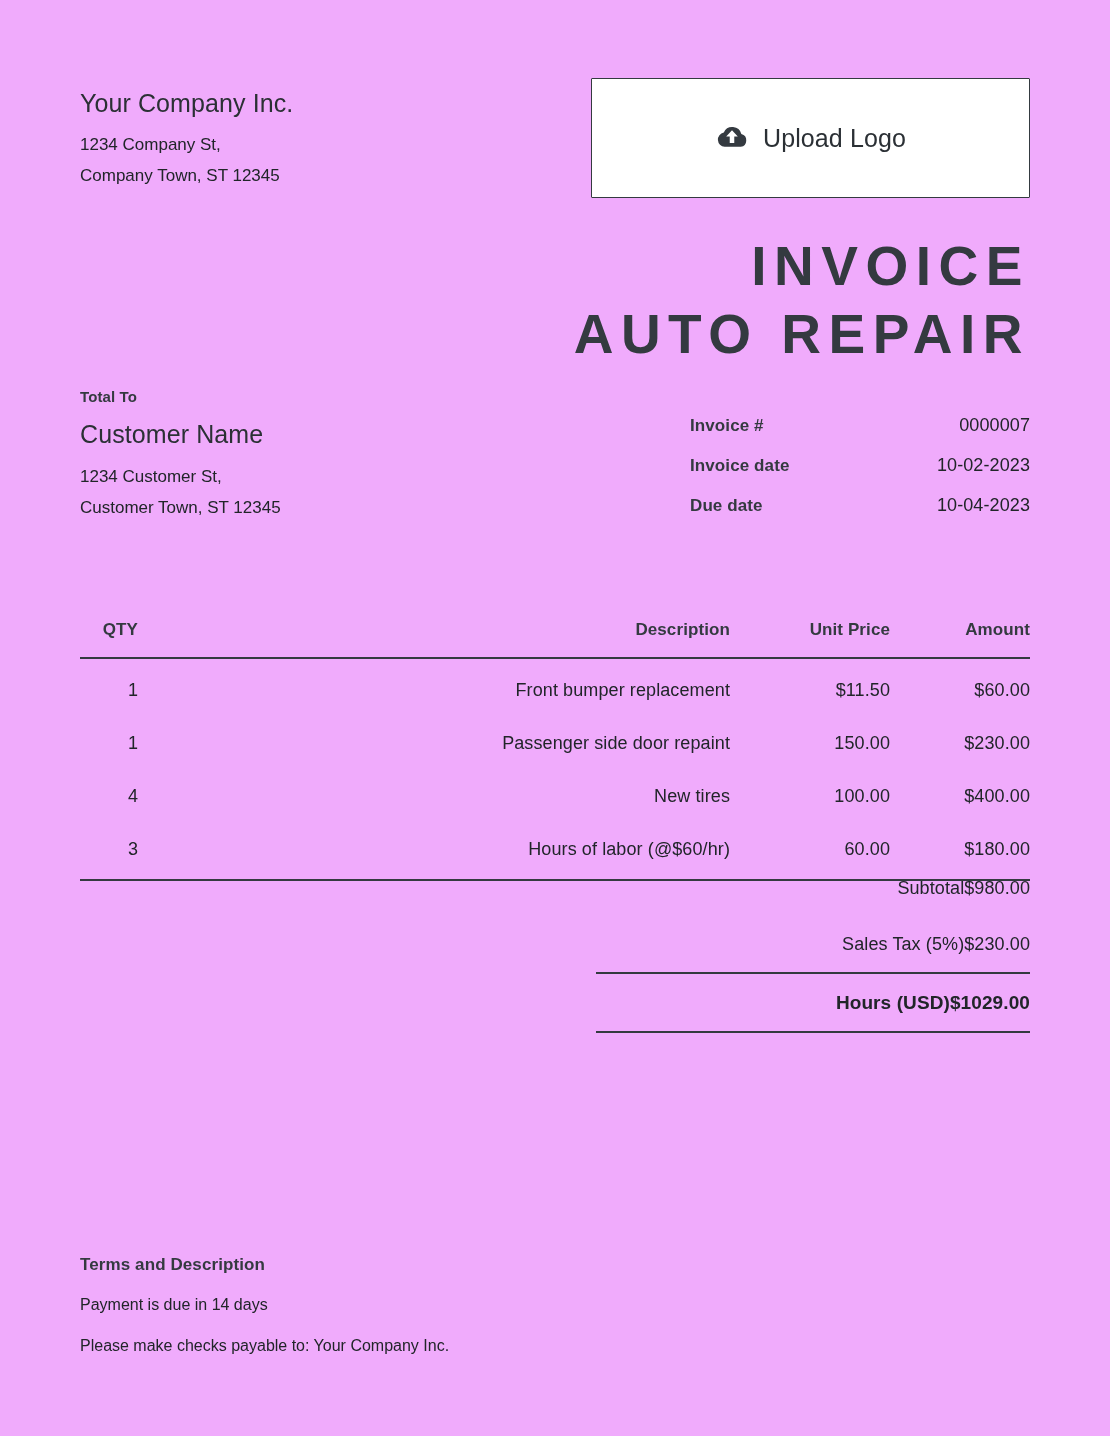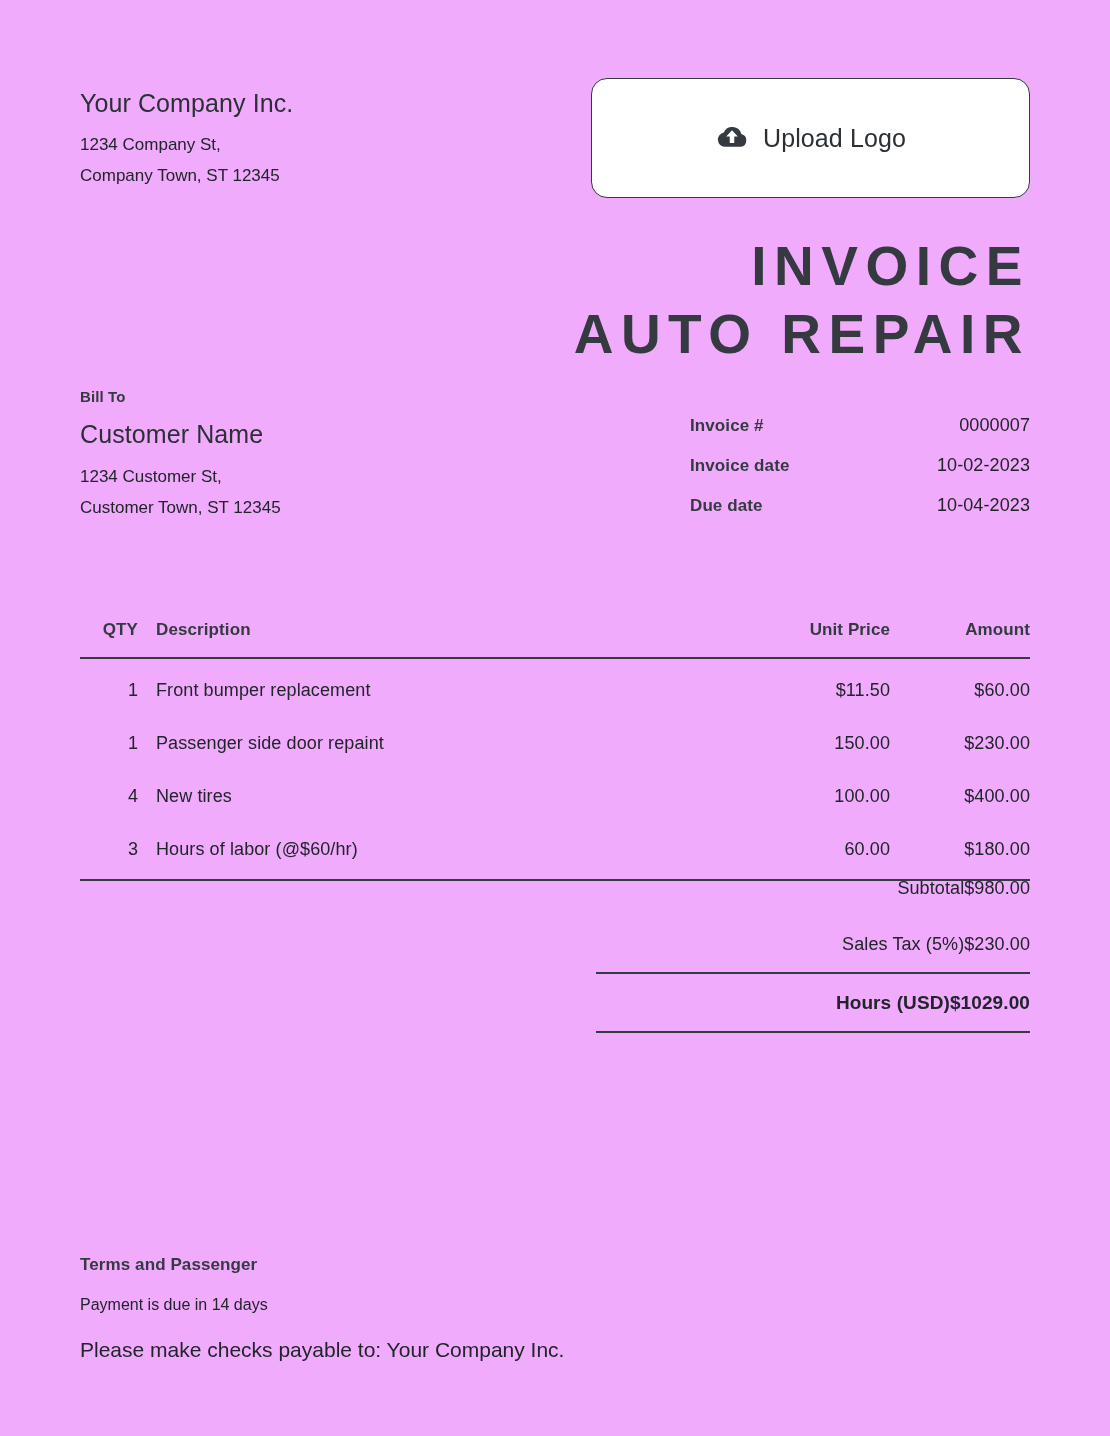--- a/index.html
+++ b/index.html
@@ -39,21 +39,21 @@
   .company-addr-line {
     font-size: 17px;
     color: #212529;
     line-height: 1.78;
   }
 
   .upload-logo {
     width: 439px;
     height: 120px;
     border: 1.6px solid #343a40;
-    border-radius: 16px;
+    border-radius: 1px;
     background: #ffffff;
     display: flex;
     align-items: center;
     justify-content: center;
     gap: 14px;
     cursor: pointer;
     box-sizing: border-box;
   }
   .upload-icon { display: block; width: 34px; height: 34px; }
   .upload-label {
@@ -141,21 +141,21 @@
   }
   .items th {
     font-size: 17px;
     font-weight: bold;
     color: #343a40;
     letter-spacing: 0.1px;
     padding: 0 0 17px 0;
     border-bottom: 2.4px solid #343a40;
   }
   .col-qty   { width: 58px;  text-align: right; }
-  .col-desc  { text-align: left; padding-left: 18px !important; }
+  .col-desc  { text-align: right; padding-left: 18px !important; }
   .col-price { width: 160px; text-align: right; }
   .col-amt   { width: 140px; text-align: right; }
 
   .items td {
     font-size: 18px;
     color: #212529;
     padding: 16px 0 16px 0;
     letter-spacing: 0.1px;
     vertical-align: baseline;
   }
@@ -202,21 +202,21 @@
     letter-spacing: 0.1px;
     margin-bottom: 18px;
   }
   .terms-line-small {
     font-size: 16px;
     color: #212529;
     line-height: 1.5;
     margin-bottom: 18px;
   }
   .terms-line {
-    font-size: 21px;
+    font-size: 16px;
     color: #212529;
     line-height: 1.4;
   }
 </style>
 </head>
 <body>
 
 <div class="page">
 
   <div class="header">
@@ -236,21 +236,21 @@
       <span class="upload-label">Upload Logo</span>
     </div>
   </div>
 
   <div class="doc-title">
     <div>INVOICE</div>
     <div>AUTO REPAIR</div>
   </div>
 
   <div class="bill-to">
-    <div class="bill-to-label">Bill To</div>
+    <div class="bill-to-label">Total To</div>
     <div class="customer-name">Customer Name</div>
     <div class="customer-addr-line">1234 Customer St,</div>
     <div class="customer-addr-line">Customer Town, ST 12345</div>
   </div>
 
   <div class="meta">
     <div class="meta-row">
       <span class="meta-key">Invoice #</span>
       <span class="meta-val">0000007</span>
     </div>
@@ -312,18 +312,18 @@
       <span>Sales Tax (5%)</span>
       <span>$230.00</span>
     </div>
     <div class="totals-row grand">
       <span>Hours (USD)</span>
       <span>$1029.00</span>
     </div>
   </div>
 
   <div class="terms">
-    <div class="terms-title">Terms and Passenger</div>
+    <div class="terms-title">Terms and Description</div>
     <div class="terms-line-small">Payment is due in 14 days</div>
     <div class="terms-line">Please make checks payable to: Your Company Inc.</div>
   </div>
 
 </div>
 
 </body></html>

